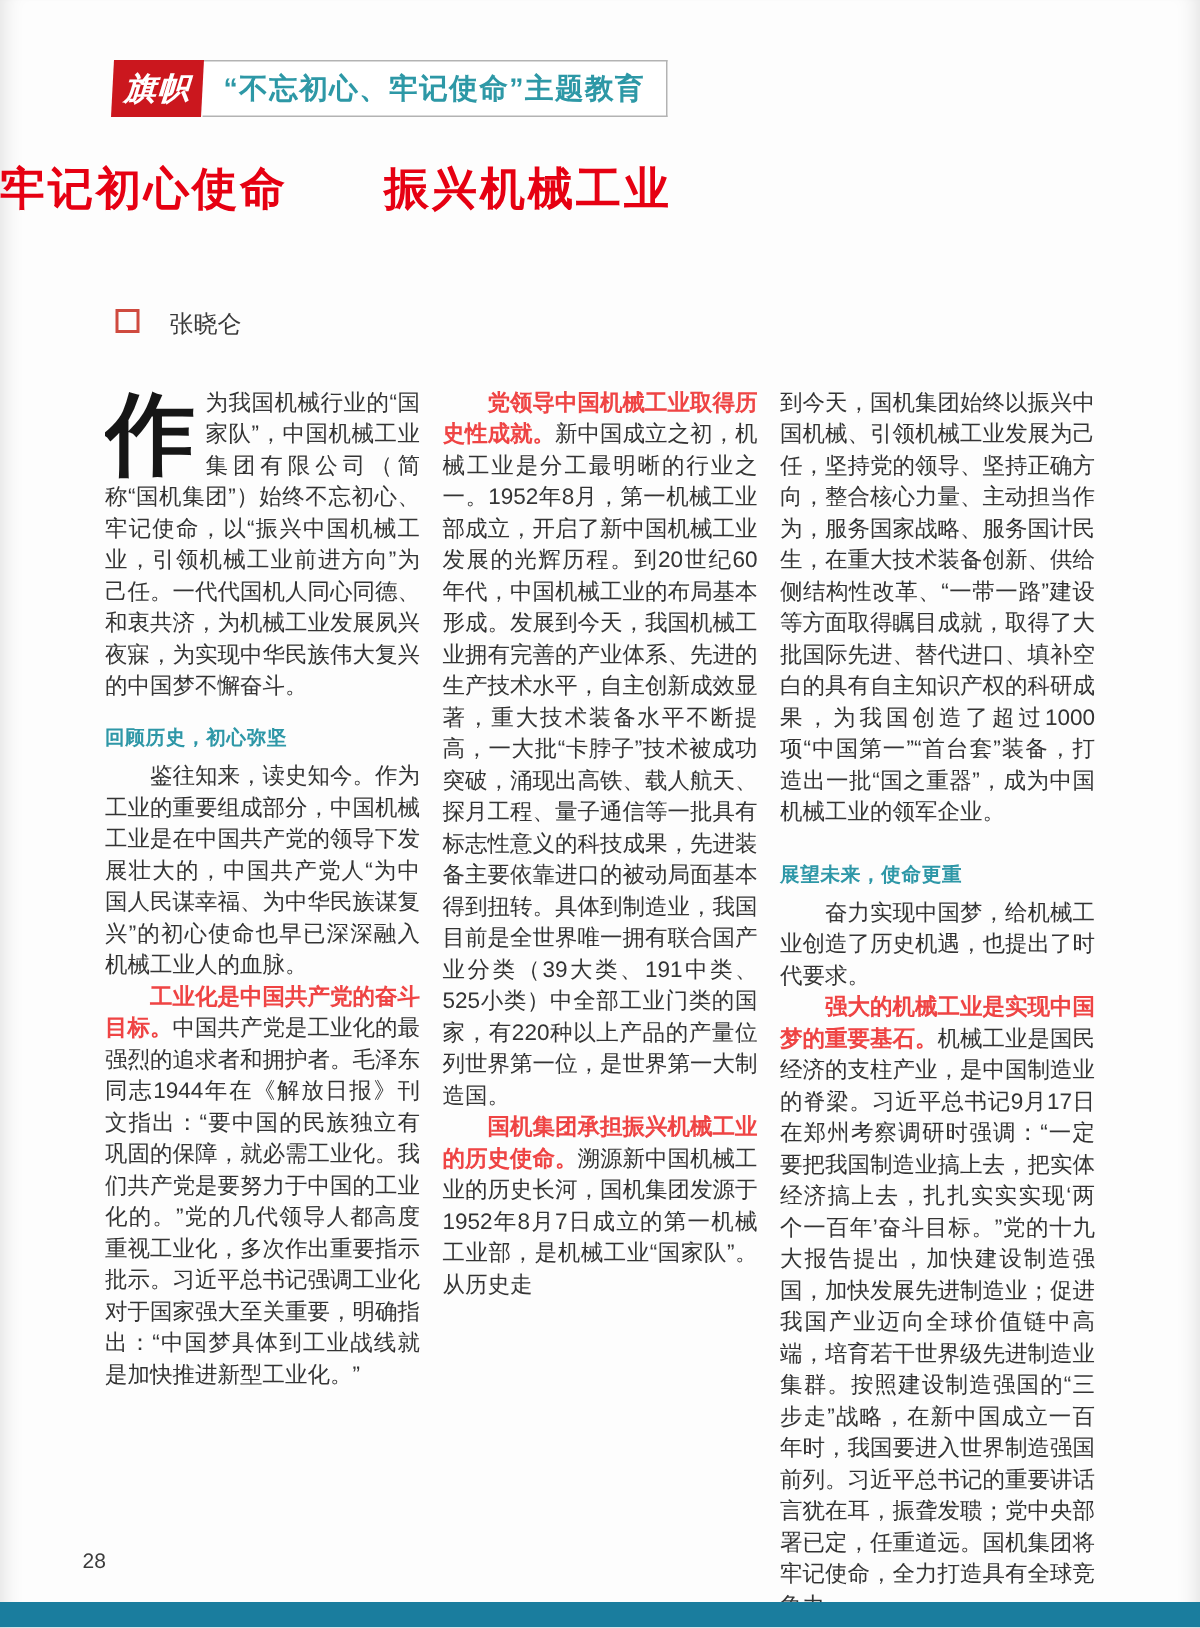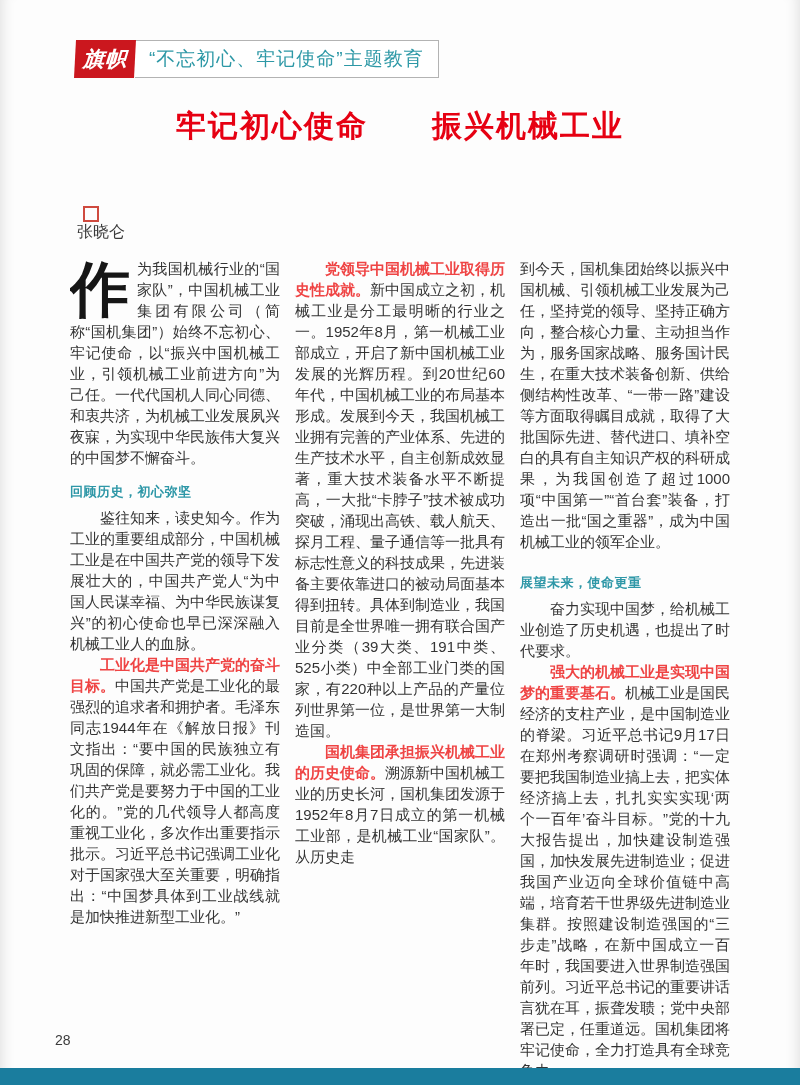--- a/index.html
+++ b/index.html
@@ -13,32 +13,32 @@
   
   .header { position:absolute; top:40px; left:75px; height:38px; display:flex; }
   .logo {
     background:#cb171e; color:#fff; width:60px; display:flex;
     align-items:center; justify-content:center;
     font-family:"Liberation Serif", serif; font-weight:bold; font-style:italic;
     font-size:21px; letter-spacing:1px; transform:skewX(-3deg);
   }
   .banner {
     border:1px solid #b3b3b3; border-left:none; display:flex; align-items:center;
-    padding:0 14px; font-size:19px; font-weight:normal; color:#2d98a6; letter-spacing:1px;
+    padding:0 14px; font-size:19px; font-weight:bold; color:#2d98a6; letter-spacing:1px;
     background:#fff;
   }
 
   
   .title {
-    position:absolute; top:106px; left:0; width:100%; text-align:center;
+    position:absolute; top:106px; left:0; width:100%; 
     font-size:30px; font-weight:bold; color:#e60012; letter-spacing:2px;
   }
 
   
-  .author { position:absolute; top:206px; left:77px; display:flex; align-items:center; font-size:16px; color:#3a3a3a;flex-direction:column; }
+  .author { position:absolute; top:206px; left:77px; display:flex; font-size:16px; color:#3a3a3a; }
   .author-box { width:12px; height:12px; border:2px solid #cf4a3f; margin-right:20px; }
 
   
   .columns { position:absolute; top:258px; left:70px; width:660px; display:flex; gap:15px; height:810px; overflow:hidden; }
   .col { width:210px; font-size:15px; line-height:21px; text-align:justify; }
   .col p { margin:0; text-indent:2em; }
   .col p.no-indent { text-indent:0; }
   .dropcap {
     float:left; font-family:"Liberation Serif", serif; font-weight:900;
     font-size:60px; line-height:56px; color:#161616; margin:4px 7px 0 0;

